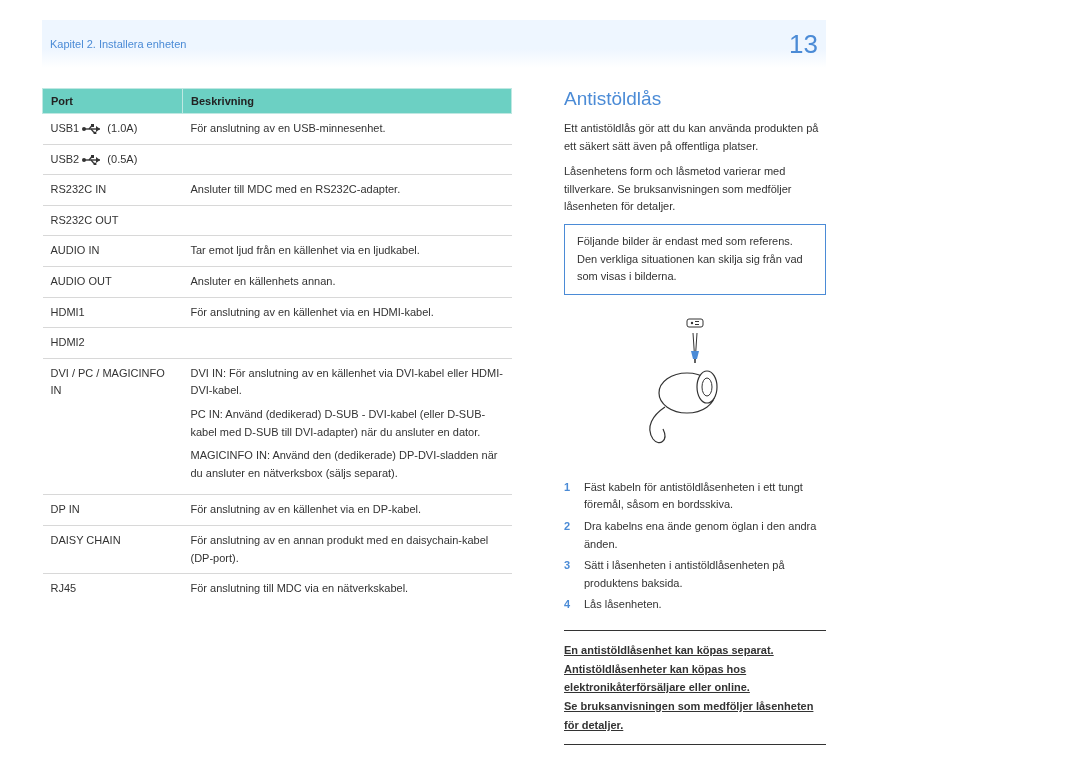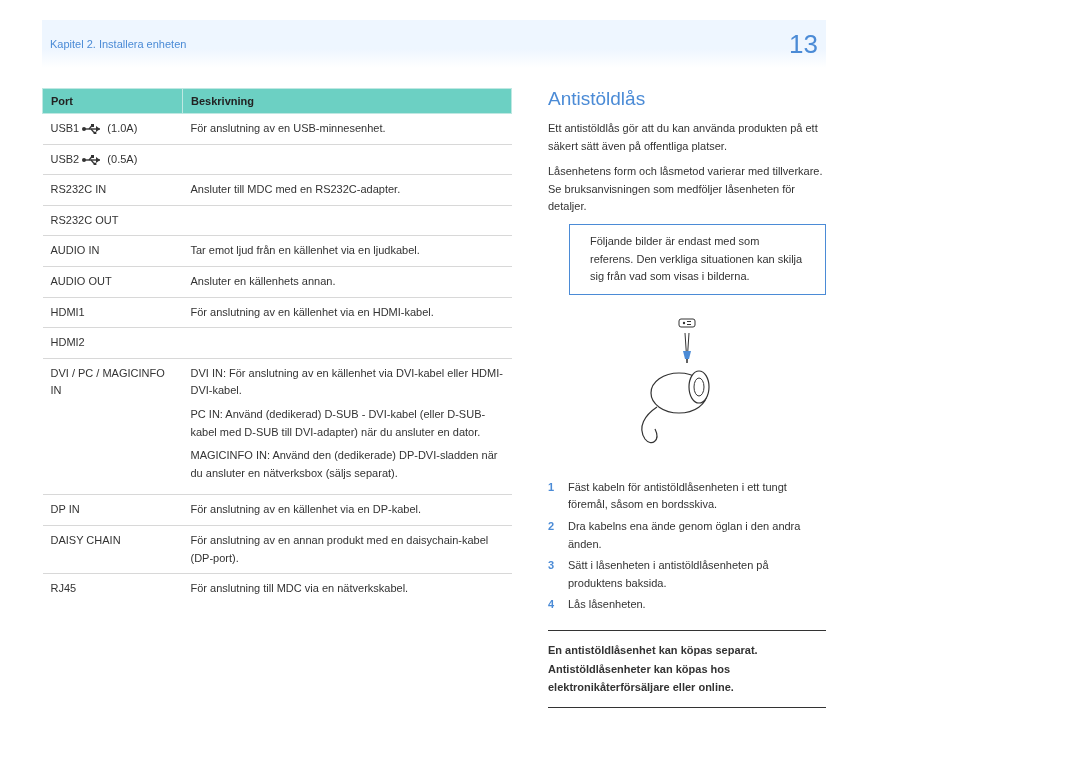--- a/index.html
+++ b/index.html
@@ -30,21 +30,21 @@
   font-size: 11px;
 }
 .page-number {
   color: #4b8bd6;
   font-size: 26px;
   font-weight: 300;
   text-align: center;
 }
 .columns {
   display: flex;
-  gap: 36px;
+  gap: 52px;
 }
 .left-col { flex: 0 0 470px; }
 .right-col { flex: 1; }
 
 .port-table {
   border-collapse: collapse;
   width: 100%;
   font-size: 11px;
 }
 .port-table th {
@@ -75,26 +75,25 @@
   margin-bottom: 10px;
 }
 .body-text {
   font-size: 11px;
   line-height: 1.6;
   color: #333;
   margin-bottom: 8px;
 }
 .note-box {
   border: 1px solid #4b8bd6;
-  padding: 8px 20px;
+  padding: 8px 12px;
   font-size: 11px;
   line-height: 1.6;
   color: #333;
   margin-bottom: 14px;
-  margin-left: 21px;
 }
 .sub-title {
   color: #4b8bd6;
   font-size: 14px;
   margin-bottom: 14px;
 }
 .illustration {
   display: flex;
   justify-content: center;
   margin: 20px 0 24px 0;
@@ -116,20 +115,21 @@
   flex: 0 0 12px;
 }
 .bottom-note {
   border-top: 1px solid #333;
   border-bottom: 1px solid #333;
   padding: 10px 0;
   margin-top: 16px;
   font-size: 11px;
   line-height: 1.7;
   color: #333;
+  text-decoration: underline;
 }
 .bottom-note .bold { font-weight: bold; }
 .multi-para p { margin-bottom: 6px; }
 </style>
 </head>
 <body>
 
 <div class="page">
 
   <div class="header">
@@ -261,18 +261,19 @@
           </li>
           <li>
             <span class="step-num">4</span>
             <span>Lås låsenheten.</span>
           </li>
         </ul>
 
       <div class="bottom-note">
         <div class="bold">En antistöldlåsenhet kan köpas separat.</div>
         <div class="bold">Antistöldlåsenheter kan köpas hos elektronikåterförsäljare eller online.</div>
+        <div class="bold">Se bruksanvisningen som medföljer låsenheten för detaljer.</div>
       </div>
     </div>
 
   </div>
 
 </div>
 
 </body></html>

